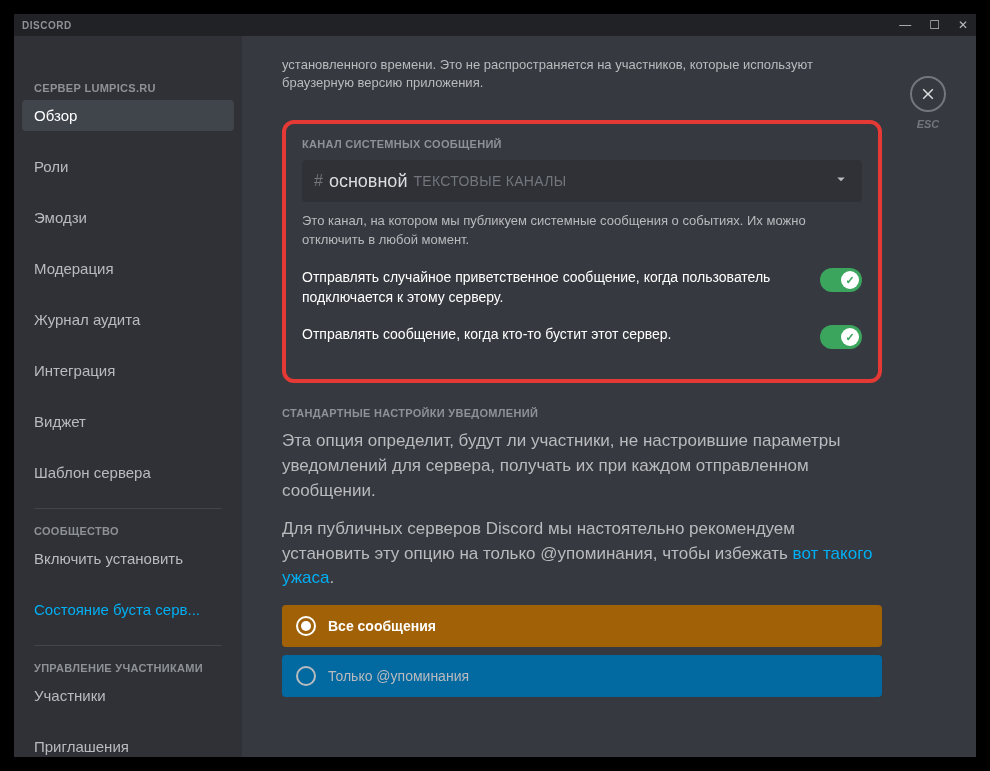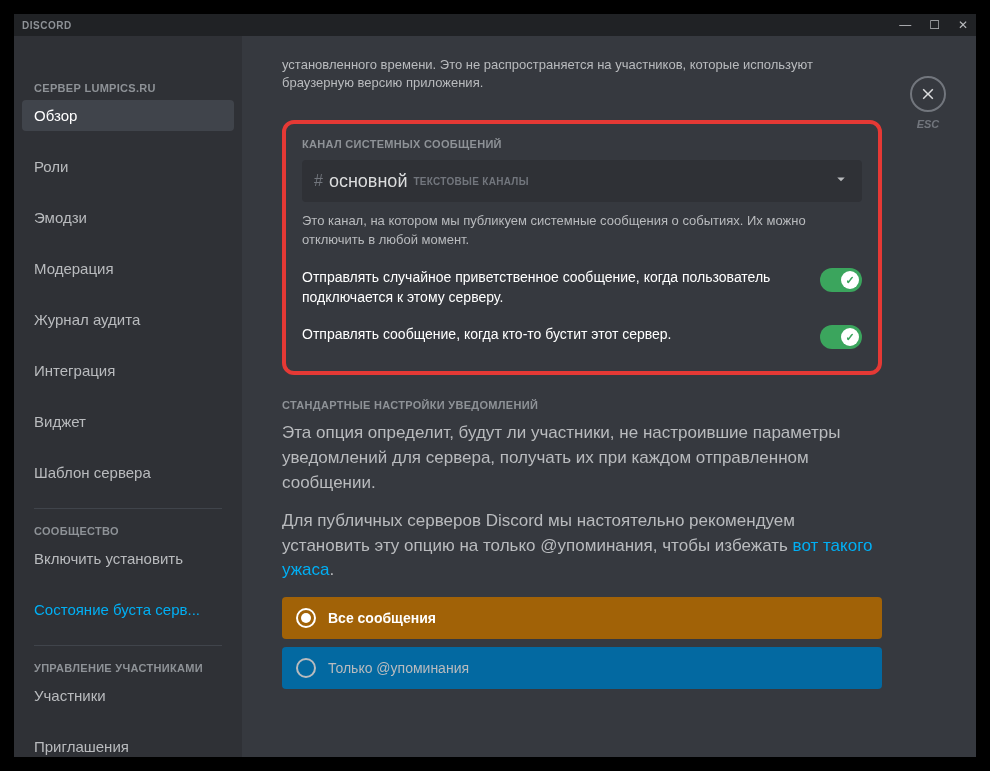--- a/index.html
+++ b/index.html
@@ -174,43 +174,43 @@
       color: #72767d;
       font-size: 16px;
       font-weight: 500;
     }
     .channel-name {
       color: #dcddde;
       font-size: 18px;
     }
     .channel-category {
       color: #72767d;
-      font-size: 10px;
-      font-weight: 700;
+      font-size: 14px;
+      font-weight: 400;
       text-transform: uppercase;
       letter-spacing: 0.3px;
     }
     .chevron {
       color: #b9bbbe;
     }
     .description {
       color: #b9bbbe;
       font-size: 13px;
       line-height: 1.45;
       margin-bottom: 18px;
     }
     .toggle-row {
       display: flex;
       align-items: flex-start;
       justify-content: space-between;
       gap: 16px;
       margin-bottom: 18px;
     }
     .toggle-row:last-child {
-      margin-bottom: 0;
+      margin-bottom: 8px;
     }
     .toggle-label {
       color: #fff;
       font-size: 14px;
       font-weight: 400;
       line-height: 1.4;
       flex: 1;
     }
     .toggle {
       width: 42px;

